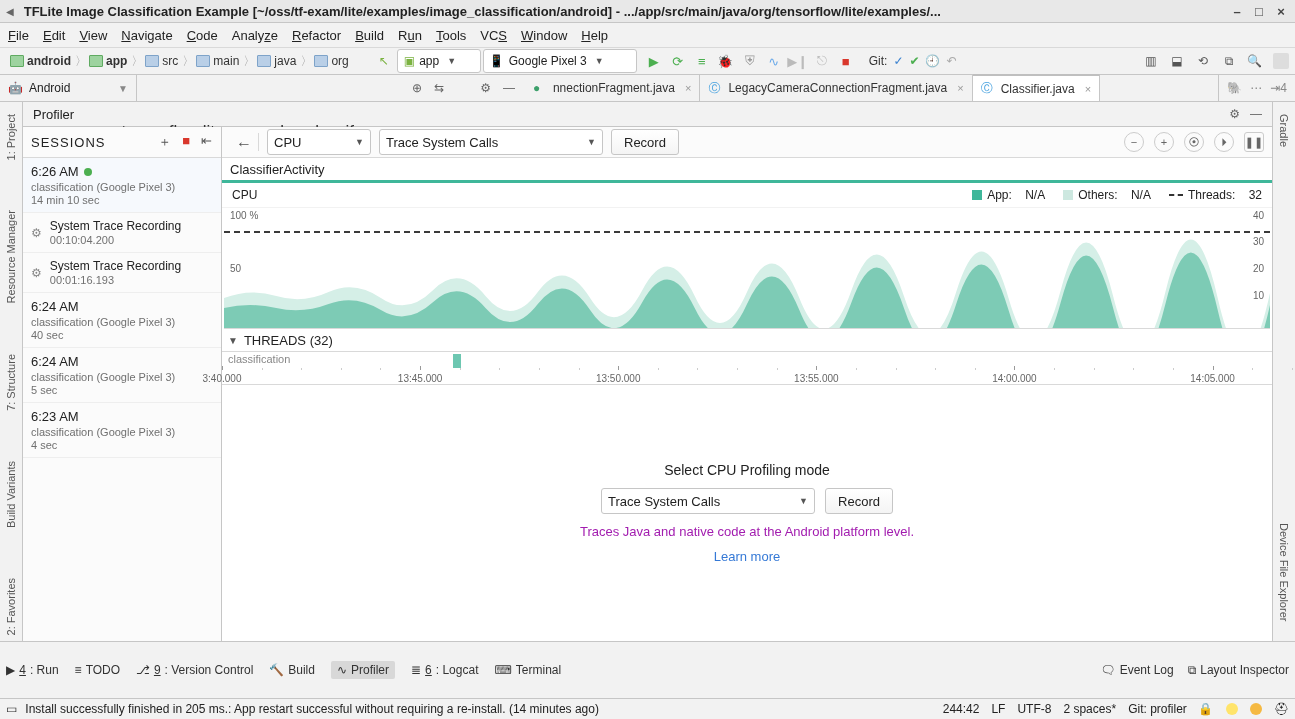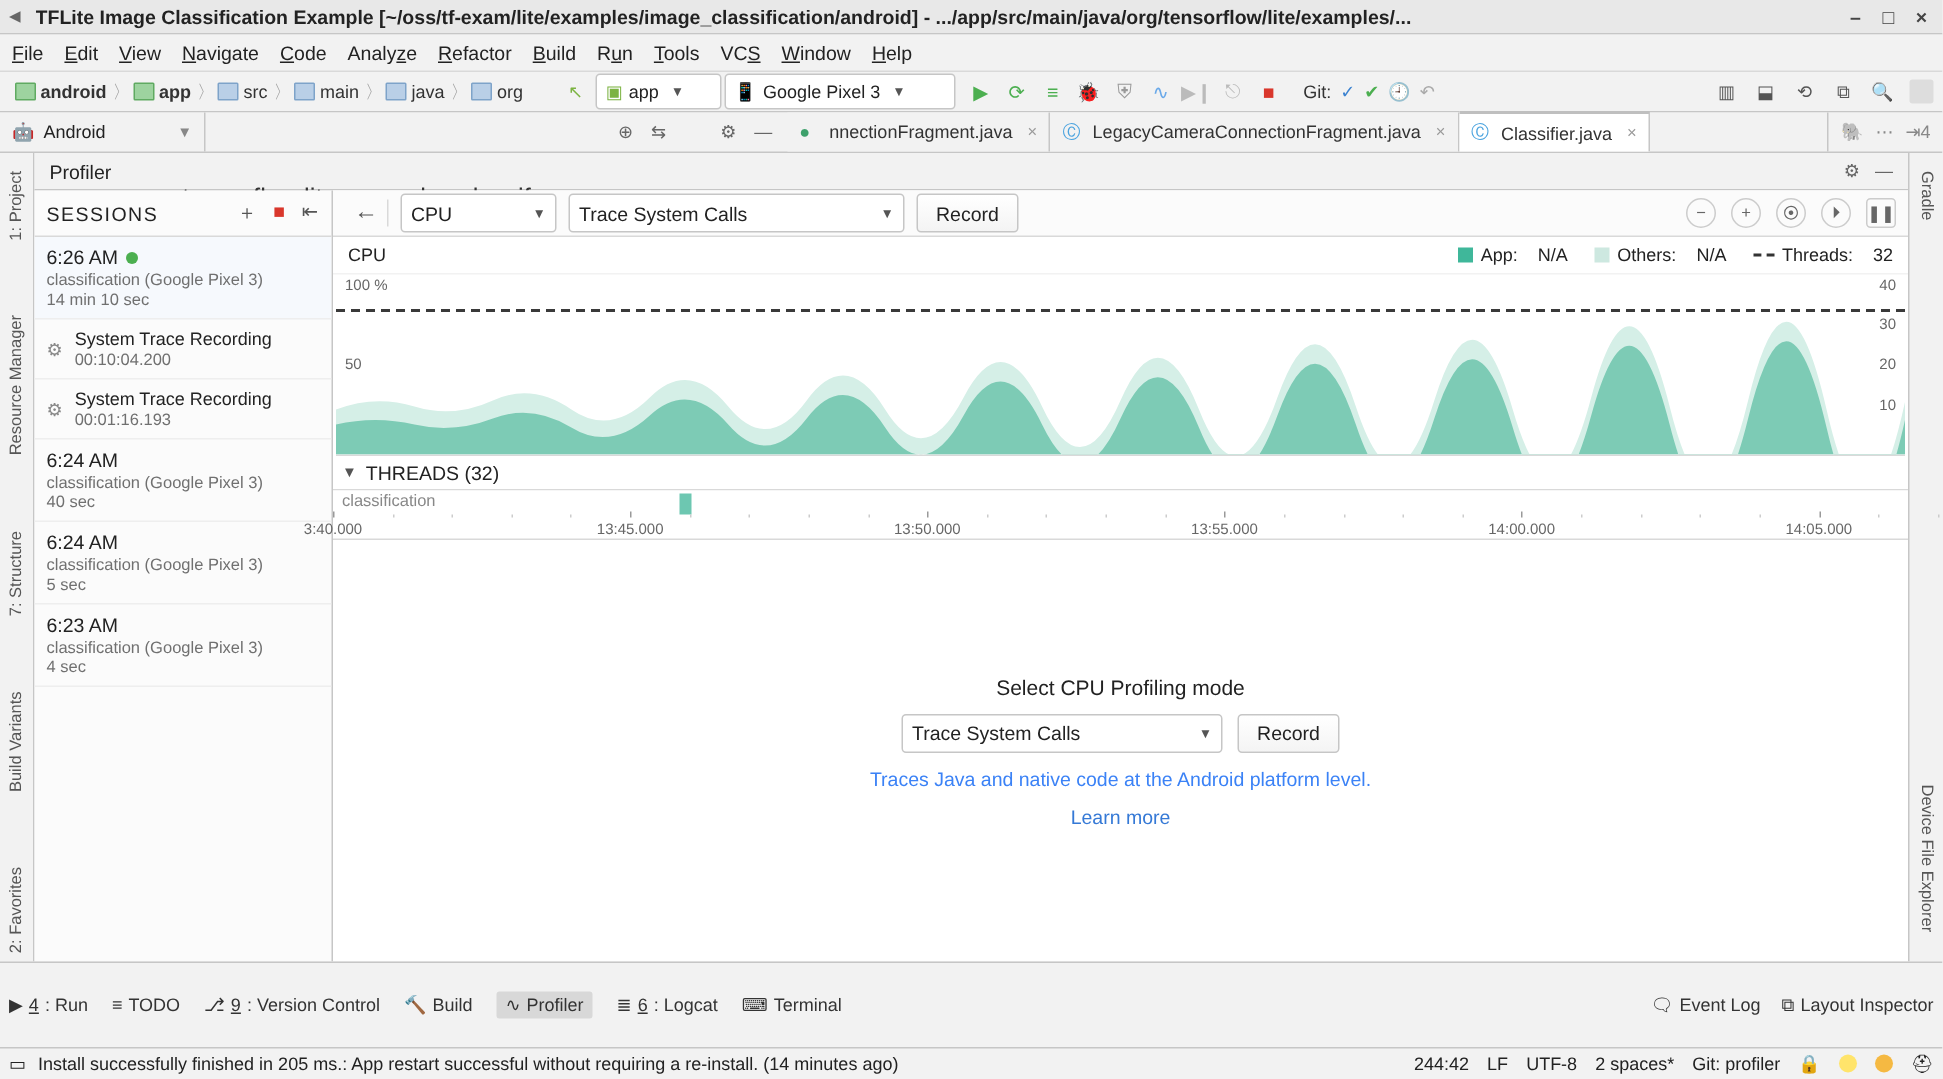--- a/index.html
+++ b/index.html
@@ -120,21 +120,21 @@
   .timeline{height:32px;position:relative;border-bottom:1px solid var(--border2);background:#fff;}
   .timeline .lbl{position:absolute;left:6px;top:1px;font-size:11px;color:#888;}
   .timeline .blob{position:absolute;top:2px;height:14px;background:var(--teal);}
   .ticks{position:absolute;left:0;right:0;bottom:0;height:16px;display:flex;}
   .tick{position:absolute;bottom:0;font-size:10px;color:#666;transform:translateX(-50%);}
   .tickm{position:absolute;bottom:14px;width:1px;height:4px;background:#999;}
   .tickmm{position:absolute;bottom:14px;width:1px;height:2px;background:#ccc;}
   .prof-panel{flex:1;display:flex;flex-direction:column;align-items:center;justify-content:center;gap:10px;background:#fff;}
   .prof-panel h4{margin:0;font-size:14px;font-weight:normal;}
   .prof-panel .row{display:flex;gap:10px;}
-  .prof-panel .desc{font-size:13px;color:#3b82f6;}
+  .prof-panel .desc{font-size:13px;color:#a21caf;}
   .prof-panel a{color:var(--blue);font-size:13px;text-decoration:none;}
   .bottombar{
     height:24px;border-top:1px solid var(--border);background:var(--bg);
     display:flex;align-items:center;padding:16px 6px;gap:16px;font-size:12px;
   }
   .bottombar .item{display:flex;align-items:center;gap:4px;color:#333;}
   .bottombar .item.active{background:#d8d8d8;padding:2px 6px;border-radius:2px;}
   .bottombar .r{margin-left:auto;display:flex;gap:14px;}
   .statusbar{
     height:20px;border-top:1px solid var(--border);background:var(--bg);
@@ -373,20 +373,21 @@
               <span>Record</span>
             </div>
           <div class="r">
             <span class="ic">−</span>
             <span class="ic">+</span>
             <span class="ic">⦿</span>
             <span class="ic">⏵</span>
             <span class="ic" style="border-radius:3px">❚❚</span>
           </div>
         </div>
+        <div class="activity">ClassifierActivity</div>
         <div class="cpu-hdr">
           <span style="font-weight:normal">CPU</span>
           <div class="legend">
             <div class="lg"><span class="sw" style="background:var(--teal-dark)"></span><span>App:</span>&nbsp;<span>N/A</span></div>
             <div class="lg"><span class="sw" style="background:#cde8e0"></span><span>Others:</span>&nbsp;<span>N/A</span></div>
             <div class="lg"><span style="border-top:2px dashed #333;width:14px"></span><span>Threads:</span>&nbsp;<span>32</span></div>
           </div>
         </div>
         <div class="chart">
           <span class="ylab" style="top:2px">100 %</span>

